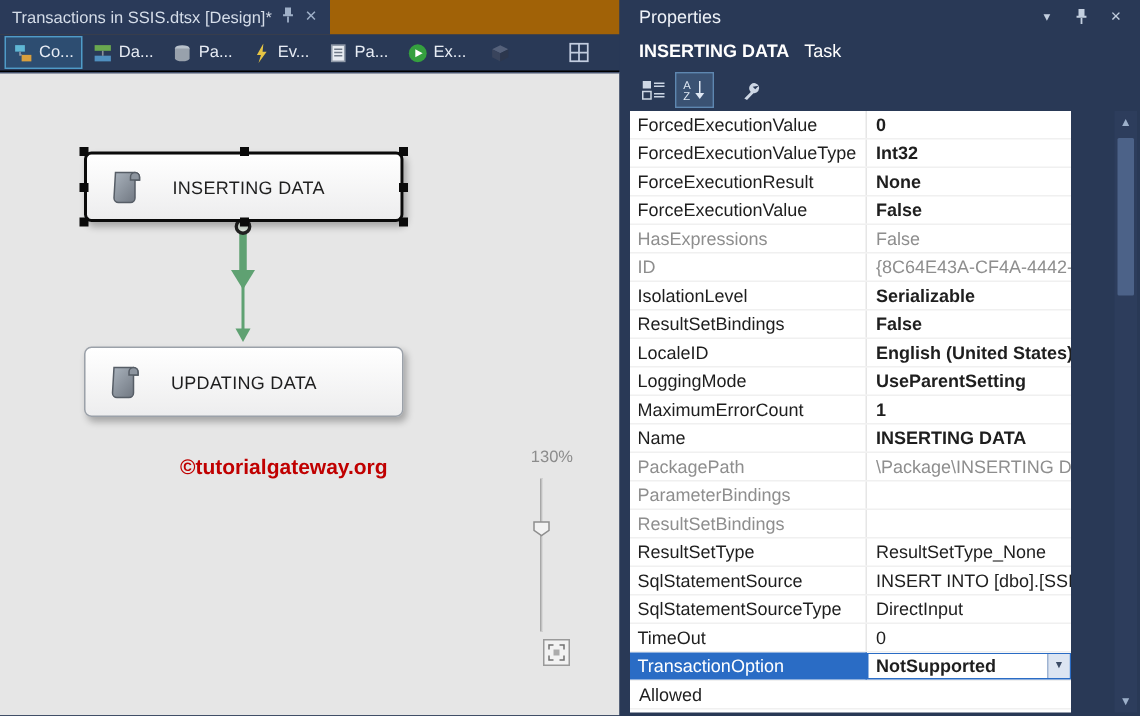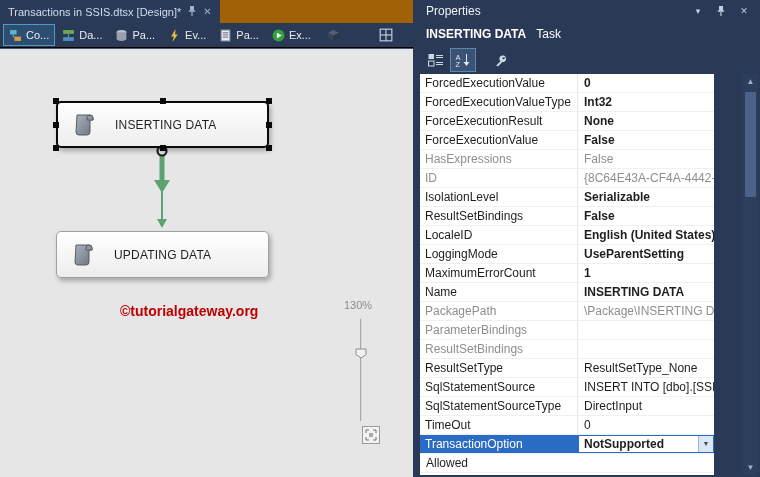--- a/index.html
+++ b/index.html
@@ -29,21 +29,21 @@
   .task-label{font-size:12px;color:#1f1f1f;margin-left:16px;letter-spacing:.2px}
   .handle{position:absolute;width:6px;height:6px;background:#0a0a0a}
   .h-nw{left:-5px;top:-5px}.h-n{left:calc(50% - 3px);top:-5px}.h-ne{right:-5px;top:-5px}
   .h-w{left:-5px;top:calc(50% - 3px)}.h-e{right:-5px;top:calc(50% - 3px)}
   .h-sw{left:-5px;bottom:-5px}.h-s{left:calc(50% - 3px);bottom:-5px}.h-se{right:-5px;bottom:-5px}
 
   .arrow-svg{position:absolute;left:130px;top:95px;width:64px;height:92px}
 
   .watermark{position:absolute;left:120px;top:254px;font-weight:bold;font-size:14px;color:#c00000}
 
-  .zoom{position:absolute;left:334px;top:250px;width:48px;text-align:center}
+  .zoom{position:absolute;left:334px;top:250px;width:48px;text-align:right}
   .zoom-label{font-size:11px;color:#8c8c8c}
   .zoom-track{position:absolute;left:26px;top:20px;width:2px;height:102px;background:#a8a8a8;border-right:1px solid #d9d9d9}
   .zoom-handle{position:absolute;left:21px;top:46px;width:12px;height:11px}
   .zoom-fit{position:absolute;left:28px;top:127px;width:18px;height:18px;background:#f2f2f2;border:1px solid #9a9a9a;display:flex;align-items:center;justify-content:center}
 
   
   .splitter{position:absolute;left:413px;top:0;width:5px;height:477px;background:#293956}
 
   
   .right-pane{position:absolute;left:418px;top:0;width:342px;height:477px;background:#293956}

